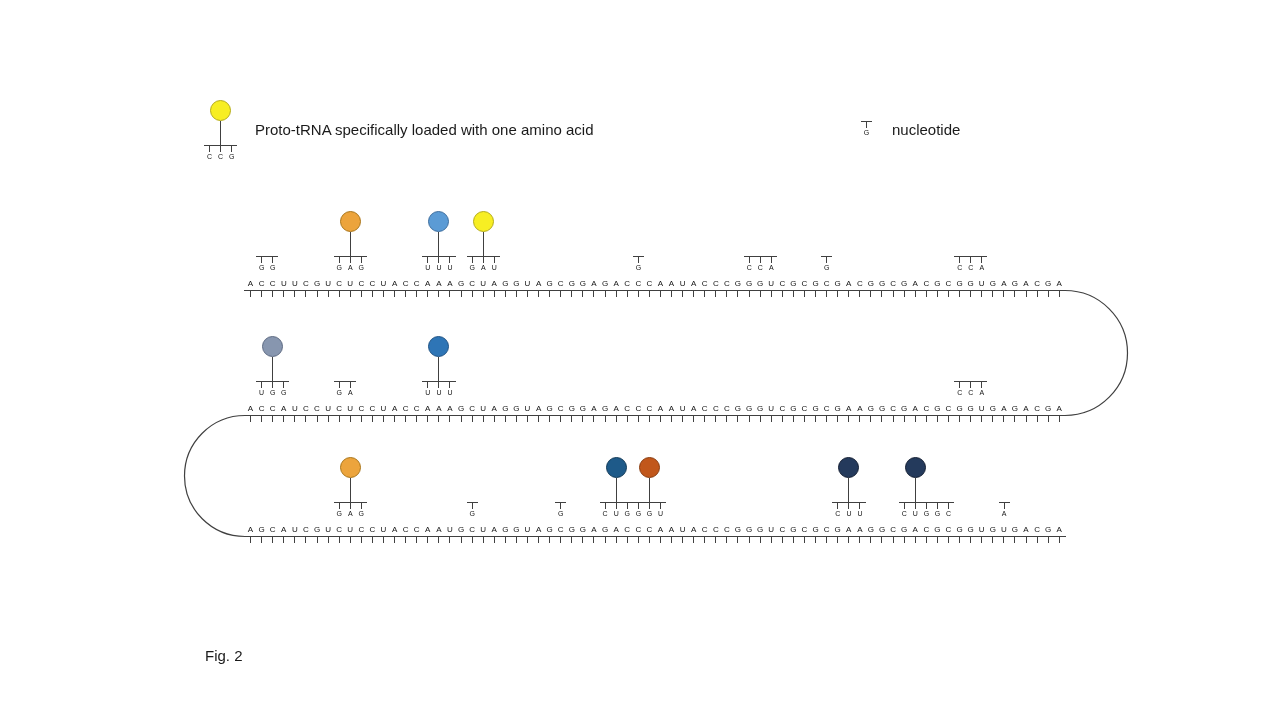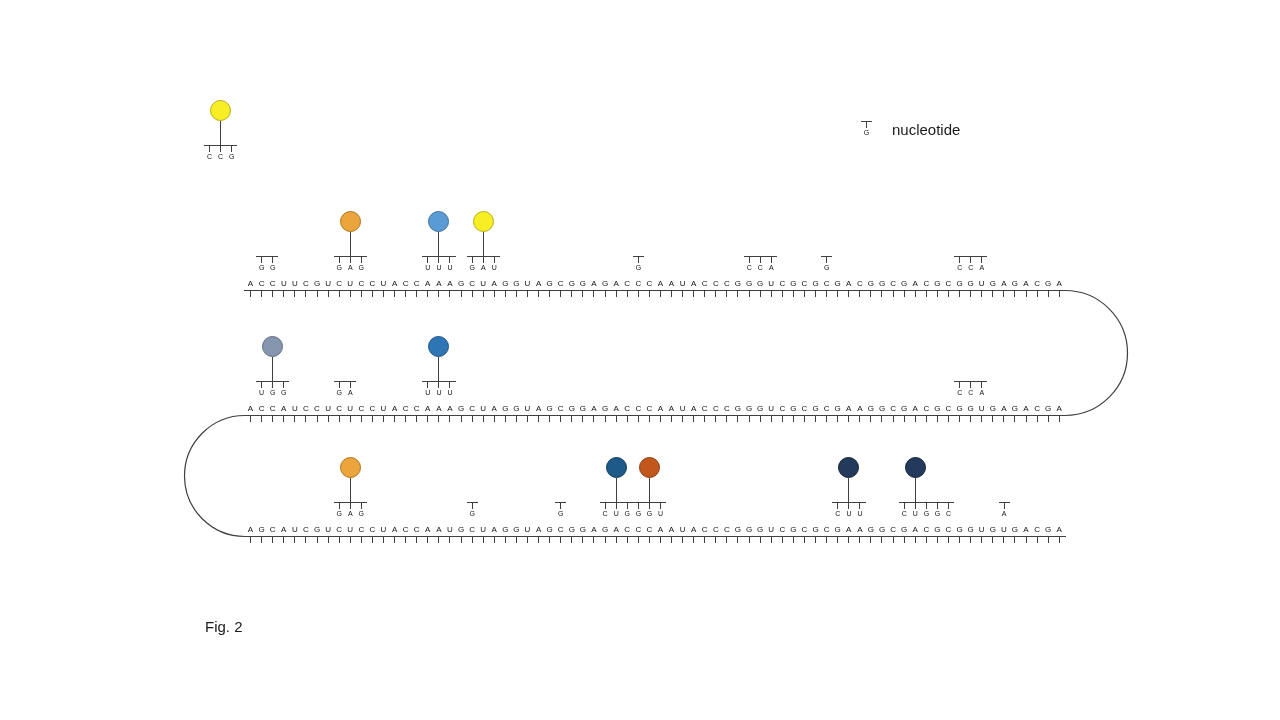--- a/index.html
+++ b/index.html
@@ -57,20 +57,21 @@
             <span class="ac-tick"></span>
           </span>
         </div>
         <div class="ac-letters">
           <span class="ac-letter">C</span>
           <span class="ac-letter">C</span>
           <span class="ac-letter">G</span>
         </div>
       </div>
     </div>
+  <div class="legend-text" style="left:255px;top:121px">Proto-tRNA specifically loaded with one amino acid</div>
 
   <div id="legend-nt-glyph" class="glyph-slot" style="left:861px;top:121px">
       <div class="ac-group" style="width: 11.0811px;">
         <div class="ac-comb">
           <span class="ac-tick-cell">
             <span class="ac-tick"></span>
           </span>
         </div>
         <div class="ac-letters">
           <span class="ac-letter">G</span>
@@ -1322,14 +1323,14 @@
           <span class="ac-tick-cell">
             <span class="ac-tick"></span>
           </span>
         </div>
         <div class="ac-letters">
           <span class="ac-letter">A</span>
         </div>
       </div>
     </div>
 
-  <div class="fig-label" style="left:205px;top:618px">Fig. 2</div>
+  <div class="fig-label" style="left:205px;top:647px">Fig. 2</div>
 </div>
 
 </body></html>

